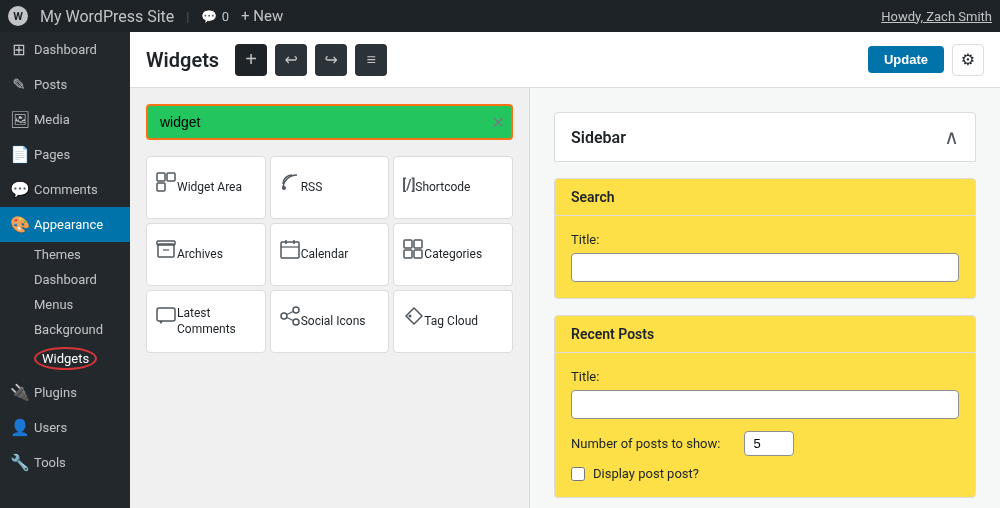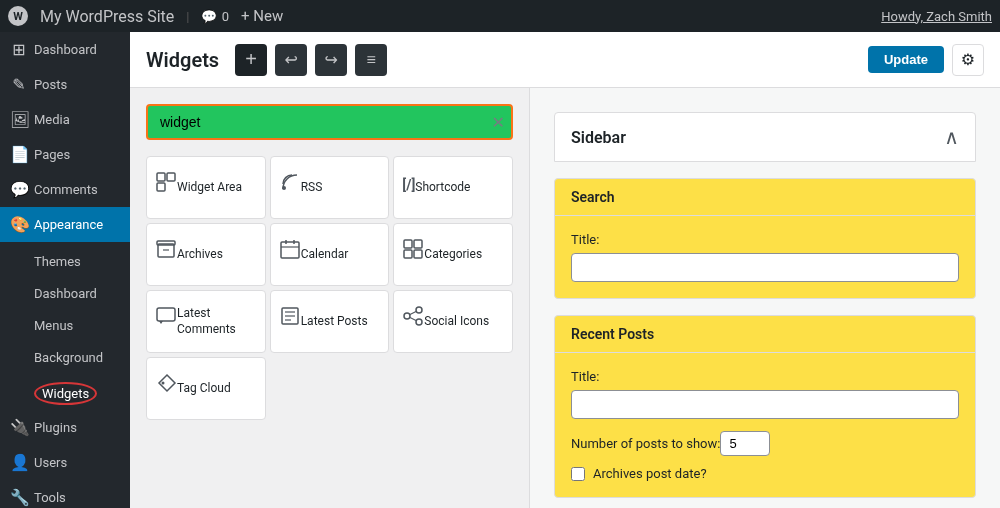--- a/index.html
+++ b/index.html
@@ -15,21 +15,21 @@
     .top-bar-right { margin-left: auto; font-size: 13px; text-decoration: underline; }
 
     
     .main-layout { display: flex; flex: 1; overflow: hidden; }
 
     
     .sidebar { width: 130px; background: #23282d; color: #c3c4c7; flex-shrink: 0; overflow-y: auto; }
     .sidebar-item { display: flex; align-items: center; gap: 6px; padding: 8px 10px; cursor: pointer; font-size: 13px; color: #c3c4c7; }
     .sidebar-item.active { background: #0073aa; color: #fff; }
     .sidebar-item .icon { font-size: 16px; width: 18px; text-align: center; }
-    .sidebar-sub { padding: 12px 10px 5px 34px; font-size: 13px; color: #c3c4c7; cursor: pointer; }
+    .sidebar-sub { padding: 5px 10px 5px 34px; font-size: 13px; color: #c3c4c7; cursor: pointer; }
     .sidebar-sub.widgets-item { color: #fff; display: flex; align-items: center; gap: 4px; }
 
     
     .content-area { flex: 1; display: flex; flex-direction: column; overflow: hidden; }
 
     
     .toolbar { background: #fff; border-bottom: 1px solid #dcdcde; padding: 8px 16px; display: flex; align-items: center; gap: 8px; flex-shrink: 0; height: 56px; }
     .toolbar-title { font-size: 20px; font-weight: 600; color: #1d2327; margin-right: 8px; }
     .toolbar-btn { background: #2c3338; color: #c3c4c7; border: none; border-radius: 4px; width: 32px; height: 32px; display: flex; align-items: center; justify-content: center; cursor: pointer; font-size: 16px; }
     .toolbar-spacer { flex: 1; }
@@ -54,21 +54,21 @@
     
     .right-panel { flex: 1; background: #f6f7f7; overflow-y: auto; padding: 24px; }
     .sidebar-section-header { display: flex; align-items: center; justify-content: space-between; background: #fff; border: 1px solid #dcdcde; border-radius: 4px 4px 0 0; padding: 12px 16px; font-size: 16px; font-weight: 600; margin-bottom: 16px; }
     .collapse-btn { background: none; border: none; cursor: pointer; font-size: 20px; color: #50575e; }
     
     .widget-block { background: #fde047; border: 1px solid #dcdcde; border-radius: 4px; margin-bottom: 16px; overflow: hidden; }
     .widget-block-header { padding: 10px 16px; font-weight: 600; font-size: 14px; border-bottom: 1px solid #dcdcde; }
     .widget-block-body { padding: 16px; }
     .field-label { font-size: 13px; margin-bottom: 6px; color: #1d2327; }
     .field-input { width: 100%; padding: 6px 10px; border: 1px solid #8c8f94; border-radius: 4px; font-size: 13px; }
-    .field-row { display: flex; align-items: center; gap: 0; margin-top: 12px; }
+    .field-row { display: flex; align-items: center; gap: 24px; margin-top: 12px; }
     .small-input { width: 50px; padding: 4px 8px; border: 1px solid #8c8f94; border-radius: 4px; font-size: 13px; }
     .checkbox-row { display: flex; align-items: center; gap: 8px; margin-top: 10px; }
     .checkbox-row input { width: 14px; height: 14px; }
 
     
     .widgets-circle { border: 2px solid #d63638; border-radius: 50%; padding: 2px 6px; display: inline-flex; align-items: center; }
   </style>
 </head>
 <body>
 
@@ -231,31 +231,20 @@
           <div class="widget-item">
             <div class="widget-icon">
               <svg width="22" height="22" viewBox="0 0 22 22" fill="none">
                 <rect x="2" y="3" width="18" height="13" rx="2" stroke="#50575e" stroke-width="1.5"></rect>
                 <path d="M6 19 L8 16 L4 16 Z" fill="#50575e"></path>
               </svg>
             </div>
             <span class="widget-label">Latest Comments</span>
           </div>
 
-          <div class="widget-item">
-            <div class="widget-icon">
-              <svg width="22" height="22" viewBox="0 0 22 22" fill="none">
-                <rect x="3" y="3" width="16" height="16" rx="1" stroke="#50575e" stroke-width="1.5"></rect>
-                <line x1="6" y1="7" x2="16" y2="7" stroke="#50575e" stroke-width="1.2"></line>
-                <line x1="6" y1="11" x2="16" y2="11" stroke="#50575e" stroke-width="1.2"></line>
-                <line x1="6" y1="15" x2="12" y2="15" stroke="#50575e" stroke-width="1.2"></line>
-              </svg>
-            </div>
-            <span class="widget-label">Latest Posts</span>
-          </div>
 
           <div class="widget-item">
             <div class="widget-icon">
               <svg width="22" height="22" viewBox="0 0 22 22" fill="none">
                 <circle cx="17" cy="5" r="3" stroke="#50575e" stroke-width="1.5"></circle>
                 <circle cx="5" cy="11" r="3" stroke="#50575e" stroke-width="1.5"></circle>
                 <circle cx="17" cy="17" r="3" stroke="#50575e" stroke-width="1.5"></circle>
                 <line x1="8" y1="9.5" x2="14" y2="6.5" stroke="#50575e" stroke-width="1.2"></line>
                 <line x1="8" y1="12.5" x2="14" y2="15.5" stroke="#50575e" stroke-width="1.2"></line>
               </svg>
@@ -294,21 +283,21 @@
           <div class="widget-block-header">Recent Posts</div>
           <div class="widget-block-body">
             <div class="field-label">Title:</div>
             <input class="field-input" type="text" value="" style="">
             <div class="field-row">
               <span>Number of posts to show:</span>
               <input class="small-input" type="text" value="5" style="">
             </div>
             <div class="checkbox-row">
               <input type="checkbox" style="">
-              <span>Archives post date?</span>
+              <span>Display post post?</span>
             </div>
           </div>
         </div>
       </div>
 
     </div>
   </div>
 </div>
 
 </body></html>

